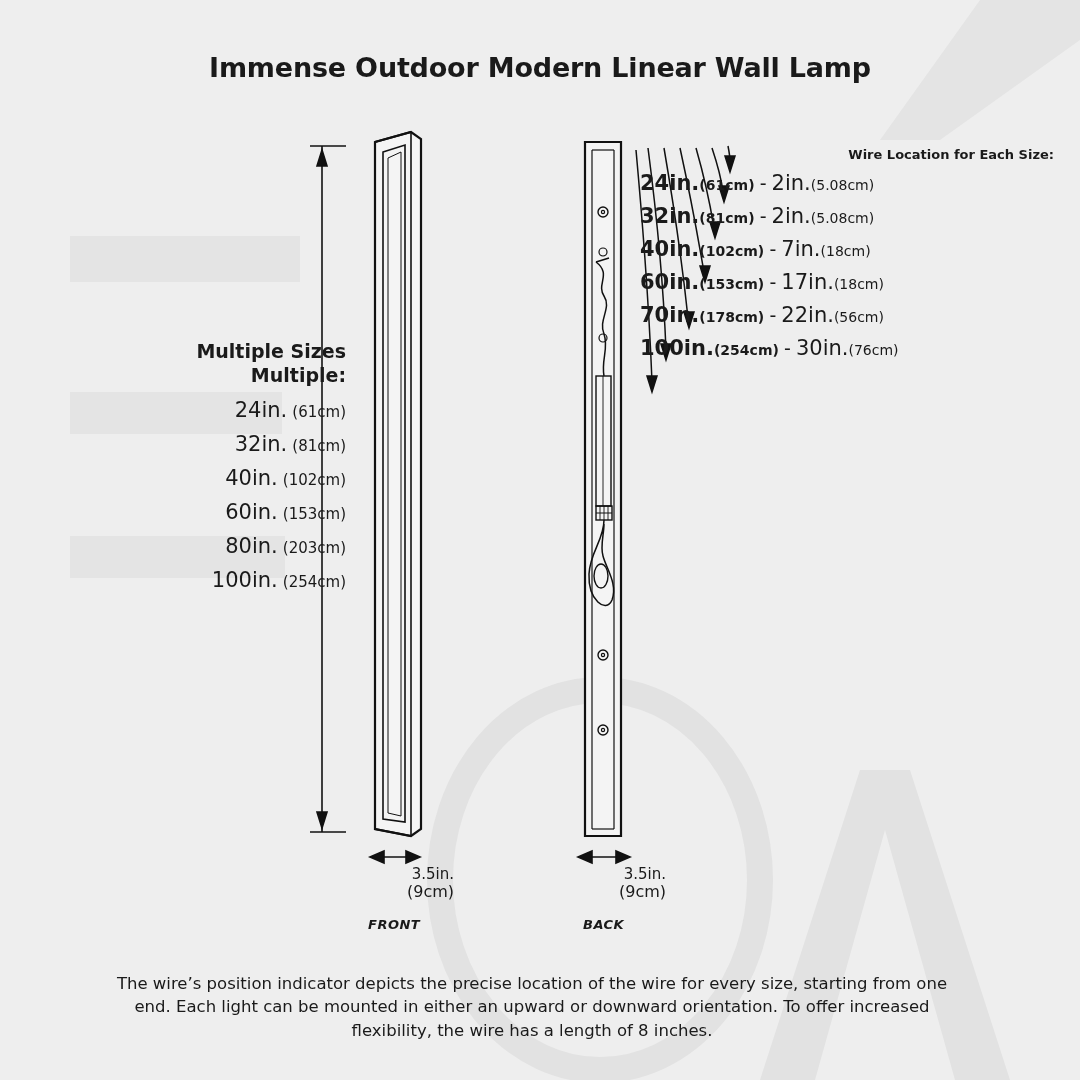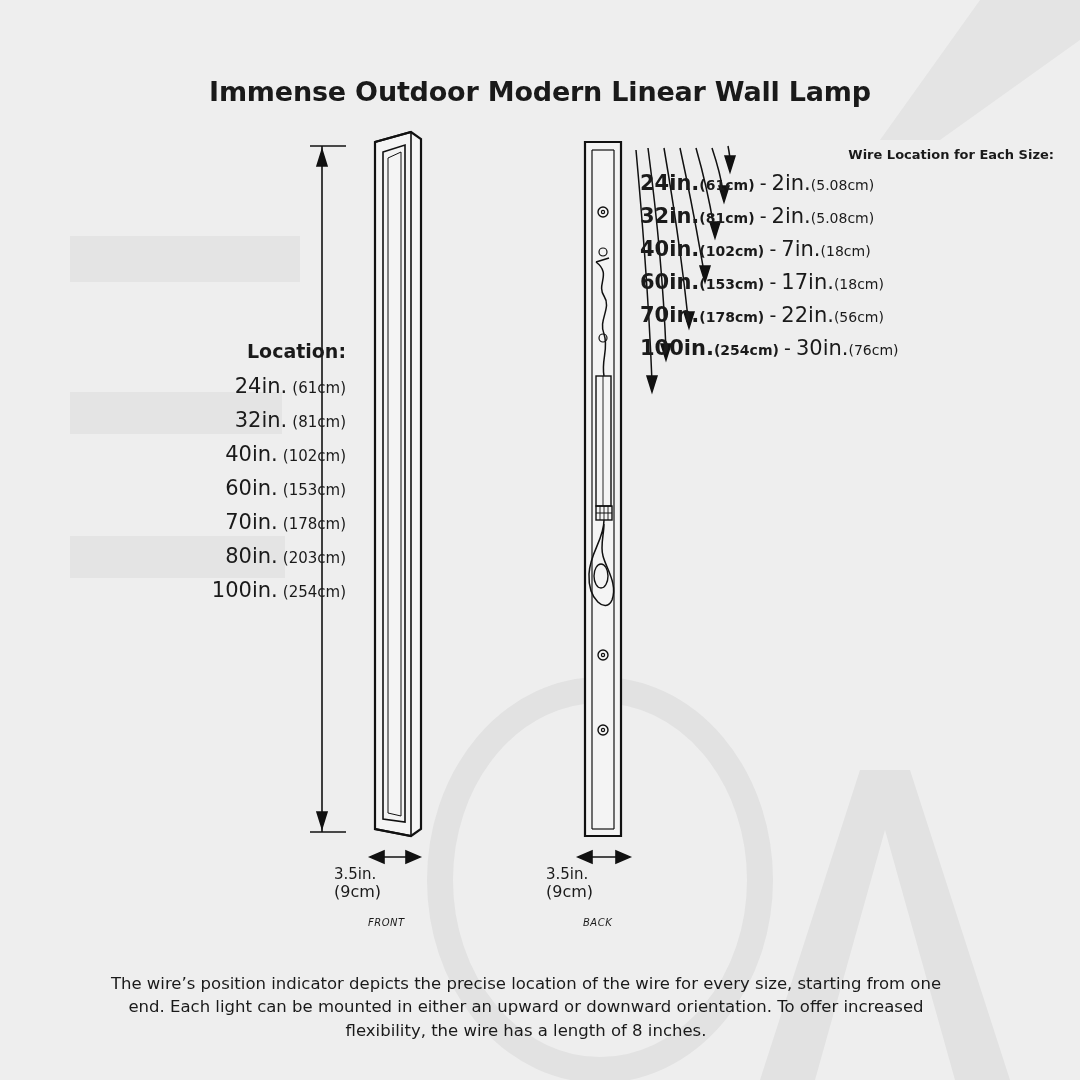--- a/index.html
+++ b/index.html
@@ -28,21 +28,20 @@
   #title {
     position: absolute;
     top: 52px;
     left: 0;
     width: 1080px;
     text-align: center;
     font-size: 27px;
     font-weight: bold;
     letter-spacing: -0.2px;
     z-index: 3;
-    margin-top: 24px;
   }
 
   
   #sizes-block {
     position: absolute;
     left: 72px;
     top: 340px;
     width: 282px;
     z-index: 3;
   }
@@ -68,31 +67,31 @@
 
   
   #drawings {
     position: absolute;
     inset: 0;
     z-index: 2;
   }
 
   .view-label {
     position: absolute;
-    font-size: 10px;
+    font-size: 13px;
     font-style: italic;
-    font-weight: normal;
+    font-weight: bold;
     letter-spacing: 0.5px;
   }
   #label-front { left: 368px; top: 917px; }
   #label-back  { left: 583px; top: 917px; }
 
   .width-label {
     position: absolute;
-    text-align: left;
+    text-align: right;
     width: 120px;
     line-height: 1.15;
   }
   .width-in { font-size: 15px; }
   .width-cm { font-size: 16px; }
   #width-front { left: 334px; top: 866px; }
   #width-back  { left: 546px; top: 866px; }
 
   
   #wire-block {
@@ -116,21 +115,21 @@
   }
   .w-in { font-size: 21px; font-weight: bold; }
   .w-cm { font-size: 14px; font-weight: bold; }
   .w-dash { font-size: 19px; }
   .w-off-in { font-size: 21px; }
   .w-off-cm { font-size: 14px; }
 
   
   #footer {
     position: absolute;
-    left: 96px;
+    left: 102px;
     top: 972px;
     width: 860px;
     text-align: center;
     font-size: 16.5px;
     line-height: 1.42;
     z-index: 3;
   }
 </style>
 </head>
 <body>
@@ -240,42 +239,39 @@
     <path d="M728 146 C 730 156, 730 160, 730 162" fill="none"></path>
     <polygon points="730,172 725,156 735,156"></polygon>
 
     <path d="M636 150 C 646 260, 650 330, 652 382" fill="none"></path>
     <polygon points="652,392 647,376 657,376"></polygon>
   </g>
 </svg>
 
 <div id="sizes-block">
   <div id="sizes-heading">
-    <div>Location:</div>
+    <div>Multiple Sizes</div>
+    <div>Multiple:</div>
   </div>
 
   <div class="size-row">
     <span class="size-in">24in.</span>
     <span class="size-cm">(61cm)</span>
   </div>
   <div class="size-row">
     <span class="size-in">32in.</span>
     <span class="size-cm">(81cm)</span>
   </div>
   <div class="size-row">
     <span class="size-in">40in.</span>
     <span class="size-cm">(102cm)</span>
   </div>
   <div class="size-row">
     <span class="size-in">60in.</span>
     <span class="size-cm">(153cm)</span>
-  </div>
-  <div class="size-row">
-    <span class="size-in">70in.</span>
-    <span class="size-cm">(178cm)</span>
   </div>
   <div class="size-row">
     <span class="size-in">80in.</span>
     <span class="size-cm">(203cm)</span>
   </div>
   <div class="size-row">
     <span class="size-in">100in.</span>
     <span class="size-cm">(254cm)</span>
   </div>
 </div>

